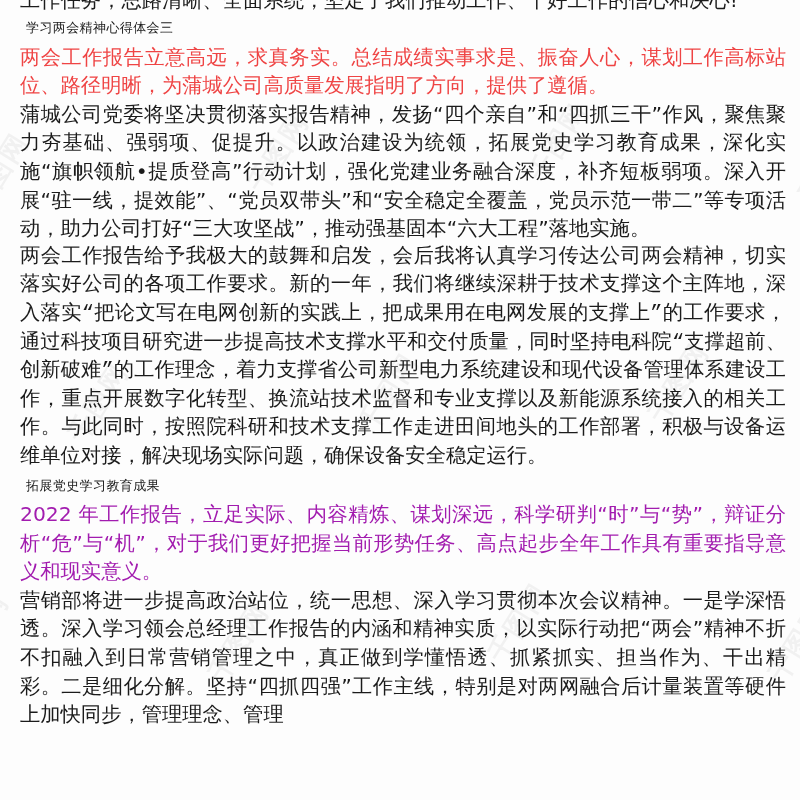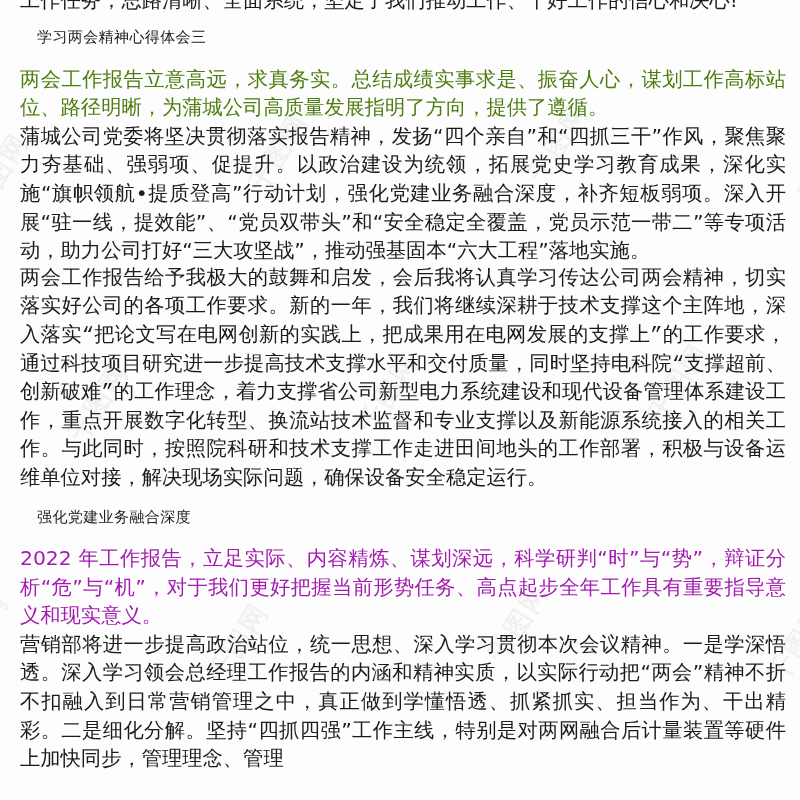--- a/index.html
+++ b/index.html
@@ -66,28 +66,28 @@
     font-size: 20.3px;
     line-height: 28.6px;
     text-align: justify;
     text-justify: inter-ideograph;
     letter-spacing: 0px;
     word-break: break-all;
     font-family: "DejaVu Sans", "Liberation Sans", sans-serif;
   }
 
   .heading {
-    margin: 11px;
+    margin: 0;
     color: #1b1b1b;
-    font-size: 15px;
+    font-size: 13px;
     line-height: 28.6px;
     font-weight: 400;
     text-indent: 6px;
     letter-spacing: 0.4px;
-    font-family: Liberation Mono, monospace;
+    font-family: Liberation Sans, sans-serif;
   }
 
   .flow {
     position: absolute;
     left: 20px;
     top: 14px;
     width: 766px;
   }
 
   .edge-line {
@@ -131,28 +131,28 @@
 
     <div class="line-clip-top">
       <div class="edge-line top" style="color: rgb(27, 27, 27);">工作任务，思路清晰、全面系统，坚定了我们推动工作、干好工作的信心和决心!</div>
     </div>
 
     <div class="flow">
 
 
       <p class="heading" style="color: rgb(27, 27, 27);">学习两会精神心得体会三</p>
 
-      <p class="para" style="color: #4d7c0f; font-family: Liberation Serif, serif;">两会工作报告立意高远，求真务实。总结成绩实事求是、振奋人心，谋划工作高标站位、路径明晰，为蒲城公司高质量发展指明了方向，提供了遵循。</p>
+      <p class="para" style="color: #ef4444; font-family: Liberation Serif, serif;">两会工作报告立意高远，求真务实。总结成绩实事求是、振奋人心，谋划工作高标站位、路径明晰，为蒲城公司高质量发展指明了方向，提供了遵循。</p>
 
       <p class="para" style="color: rgb(27, 27, 27);">蒲城公司党委将坚决贯彻落实报告精神，发扬“四个亲自”和“四抓三干”作风，聚焦聚力夯基础、强弱项、促提升。以政治建设为统领，拓展党史学习教育成果，深化实施“旗帜领航•提质登高”行动计划，强化党建业务融合深度，补齐短板弱项。深入开展“驻一线，提效能”、“党员双带头”和“安全稳定全覆盖，党员示范一带二”等专项活动，助力公司打好“三大攻坚战”，推动强基固本“六大工程”落地实施。</p>
 
 
       <p class="para" style="color: rgb(27, 27, 27); font-family: Liberation Mono, monospace;">两会工作报告给予我极大的鼓舞和启发，会后我将认真学习传达公司两会精神，切实落实好公司的各项工作要求。新的一年，我们将继续深耕于技术支撑这个主阵地，深入落实“把论文写在电网创新的实践上，把成果用在电网发展的支撑上”的工作要求，通过科技项目研究进一步提高技术支撑水平和交付质量，同时坚持电科院“支撑超前、创新破难”的工作理念，着力支撑省公司新型电力系统建设和现代设备管理体系建设工作，重点开展数字化转型、换流站技术监督和专业支撑以及新能源系统接入的相关工作。与此同时，按照院科研和技术支撑工作走进田间地头的工作部署，积极与设备运维单位对接，解决现场实际问题，确保设备安全稳定运行。</p>
 
-      <p class="heading" style="color: rgb(27, 27, 27);">强化党建业务融合深度</p>
+      <p class="heading" style="color: rgb(27, 27, 27);">拓展党史学习教育成果</p>
 
       <p class="para" style="color: #a21caf;">2022 年工作报告，立足实际、内容精炼、谋划深远，科学研判“时”与“势”，辩证分析“危”与“机”，对于我们更好把握当前形势任务、高点起步全年工作具有重要指导意义和现实意义。</p>
 
       <p class="para" style="color: rgb(27, 27, 27);">营销部将进一步提高政治站位，统一思想、深入学习贯彻本次会议精神。一是学深悟透。深入学习领会总经理工作报告的内涵和精神实质，以实际行动把“两会”精神不折不扣融入到日常营销管理之中，真正做到学懂悟透、抓紧抓实、担当作为、干出精彩。二是细化分解。坚持“四抓四强”工作主线，特别是对两网融合后计量装置等硬件上加快同步，管理理念、管理</p>
 
     </div>
   </div>
 
 </div>
 

